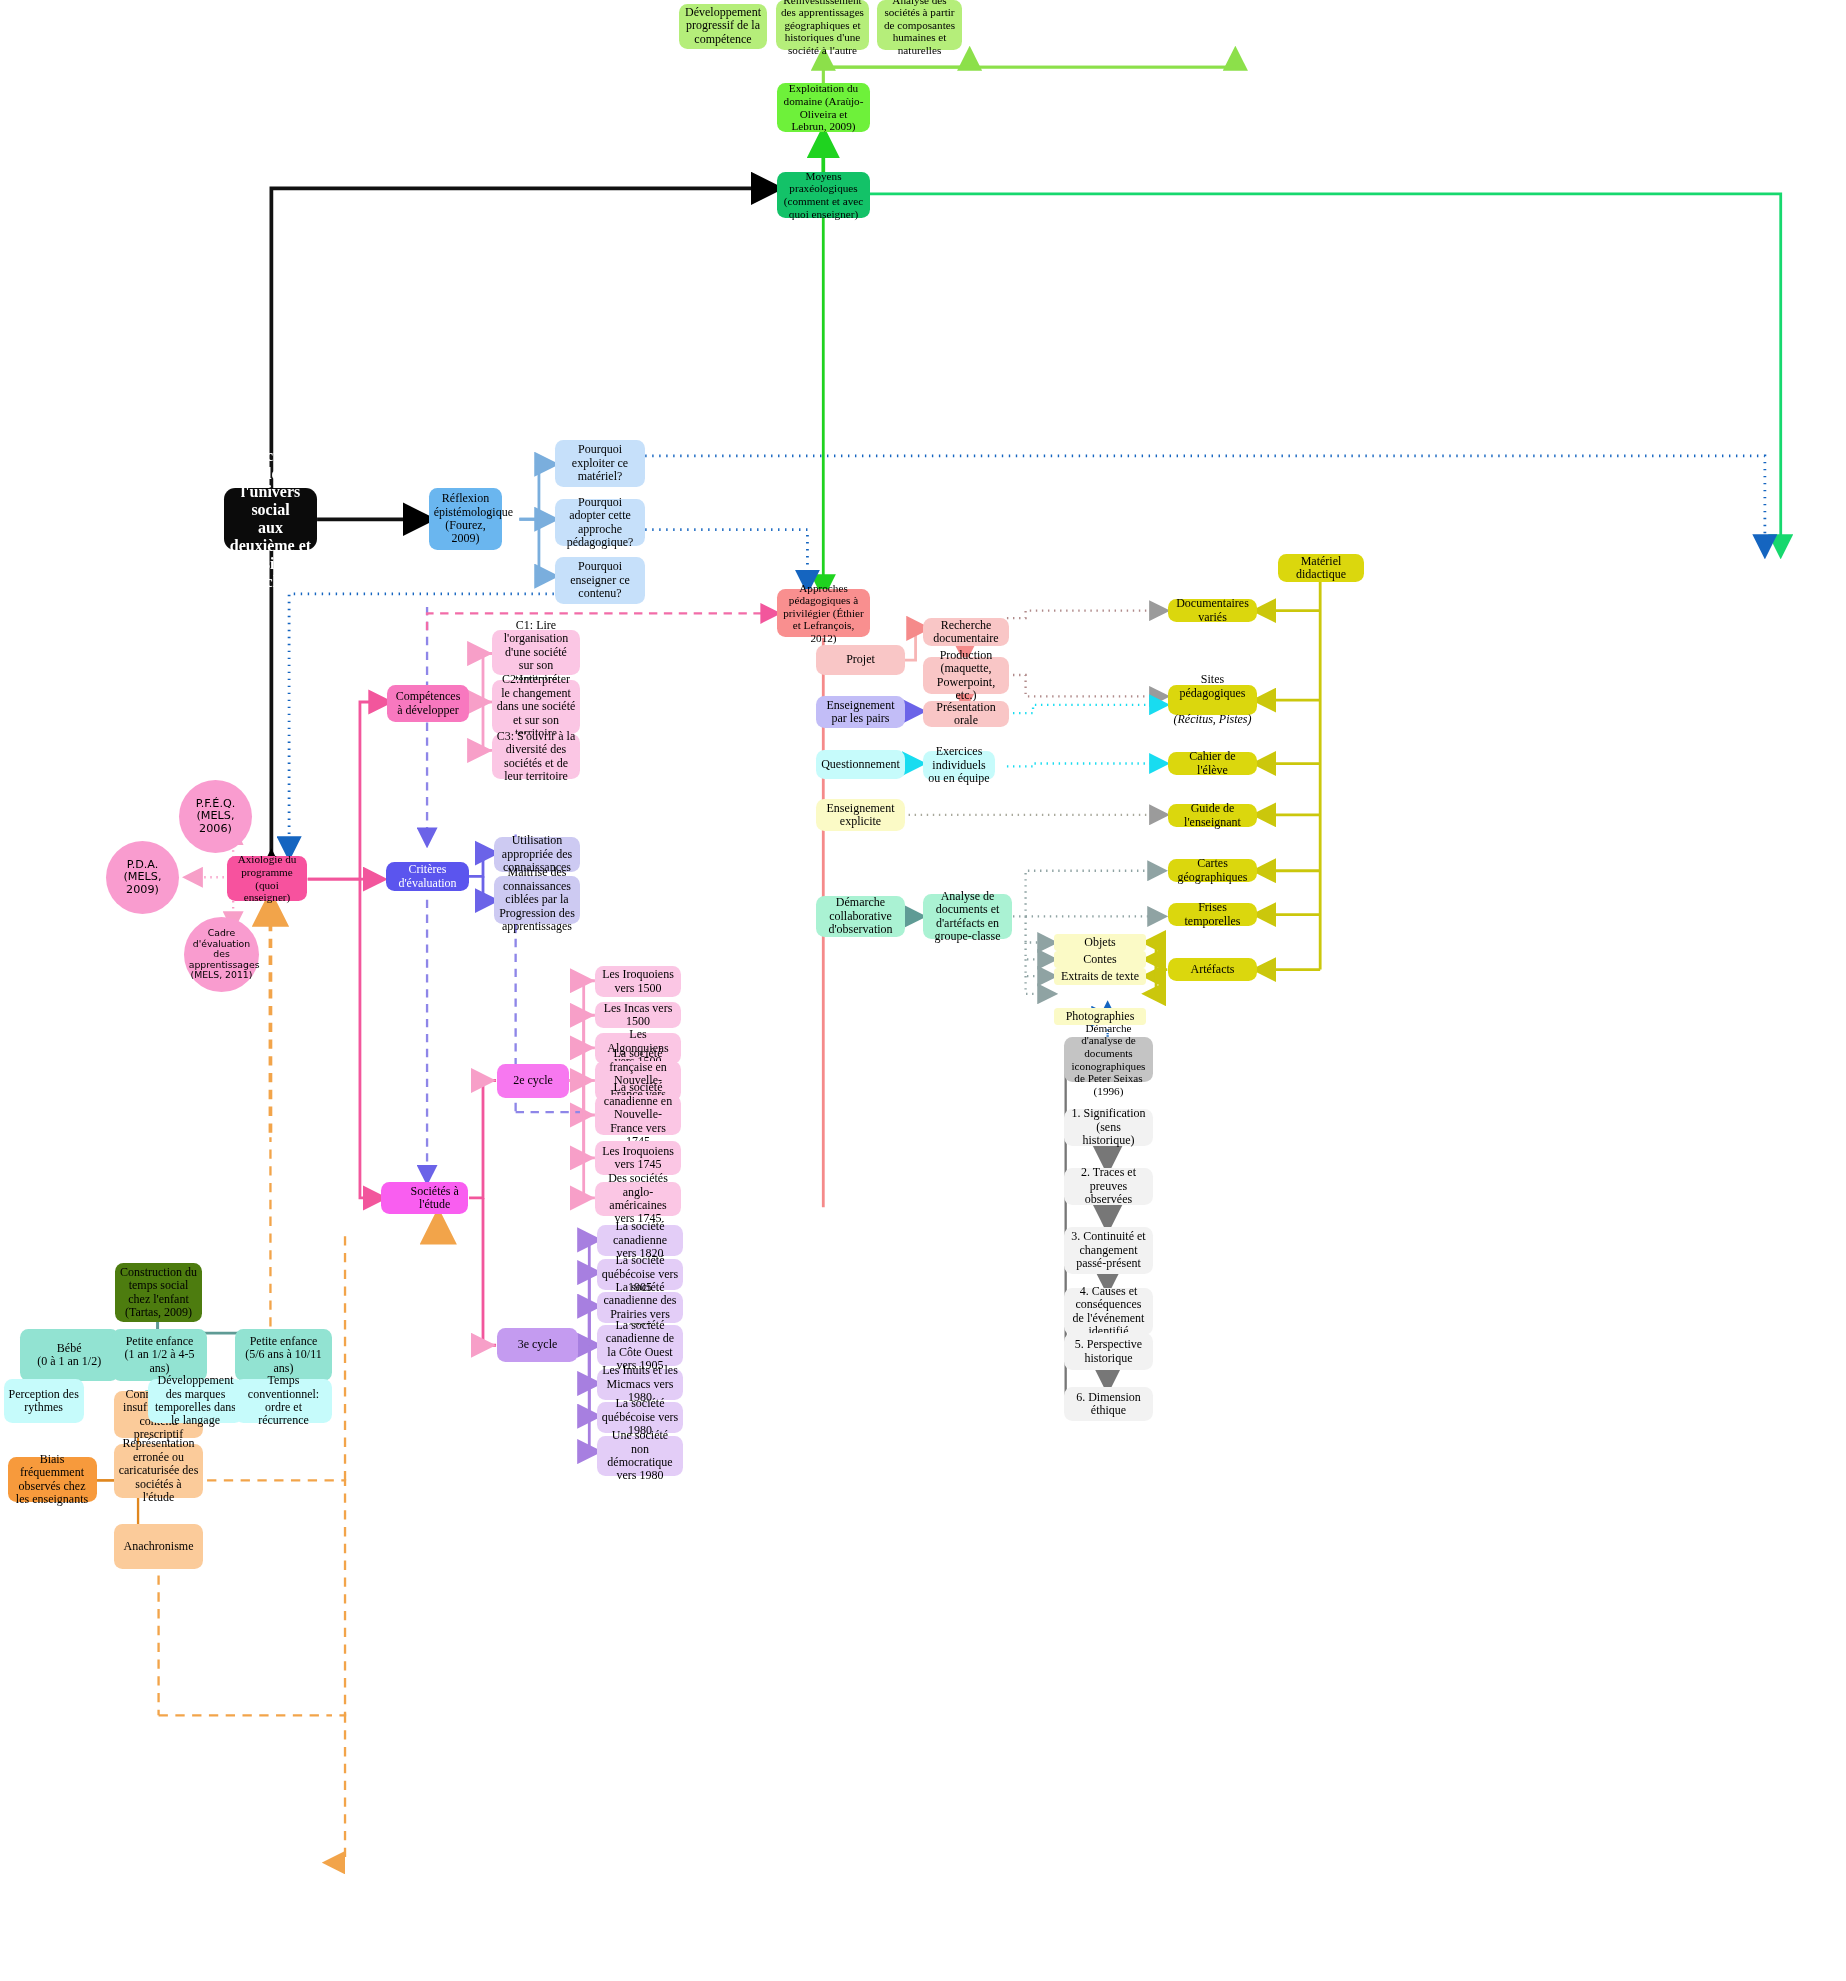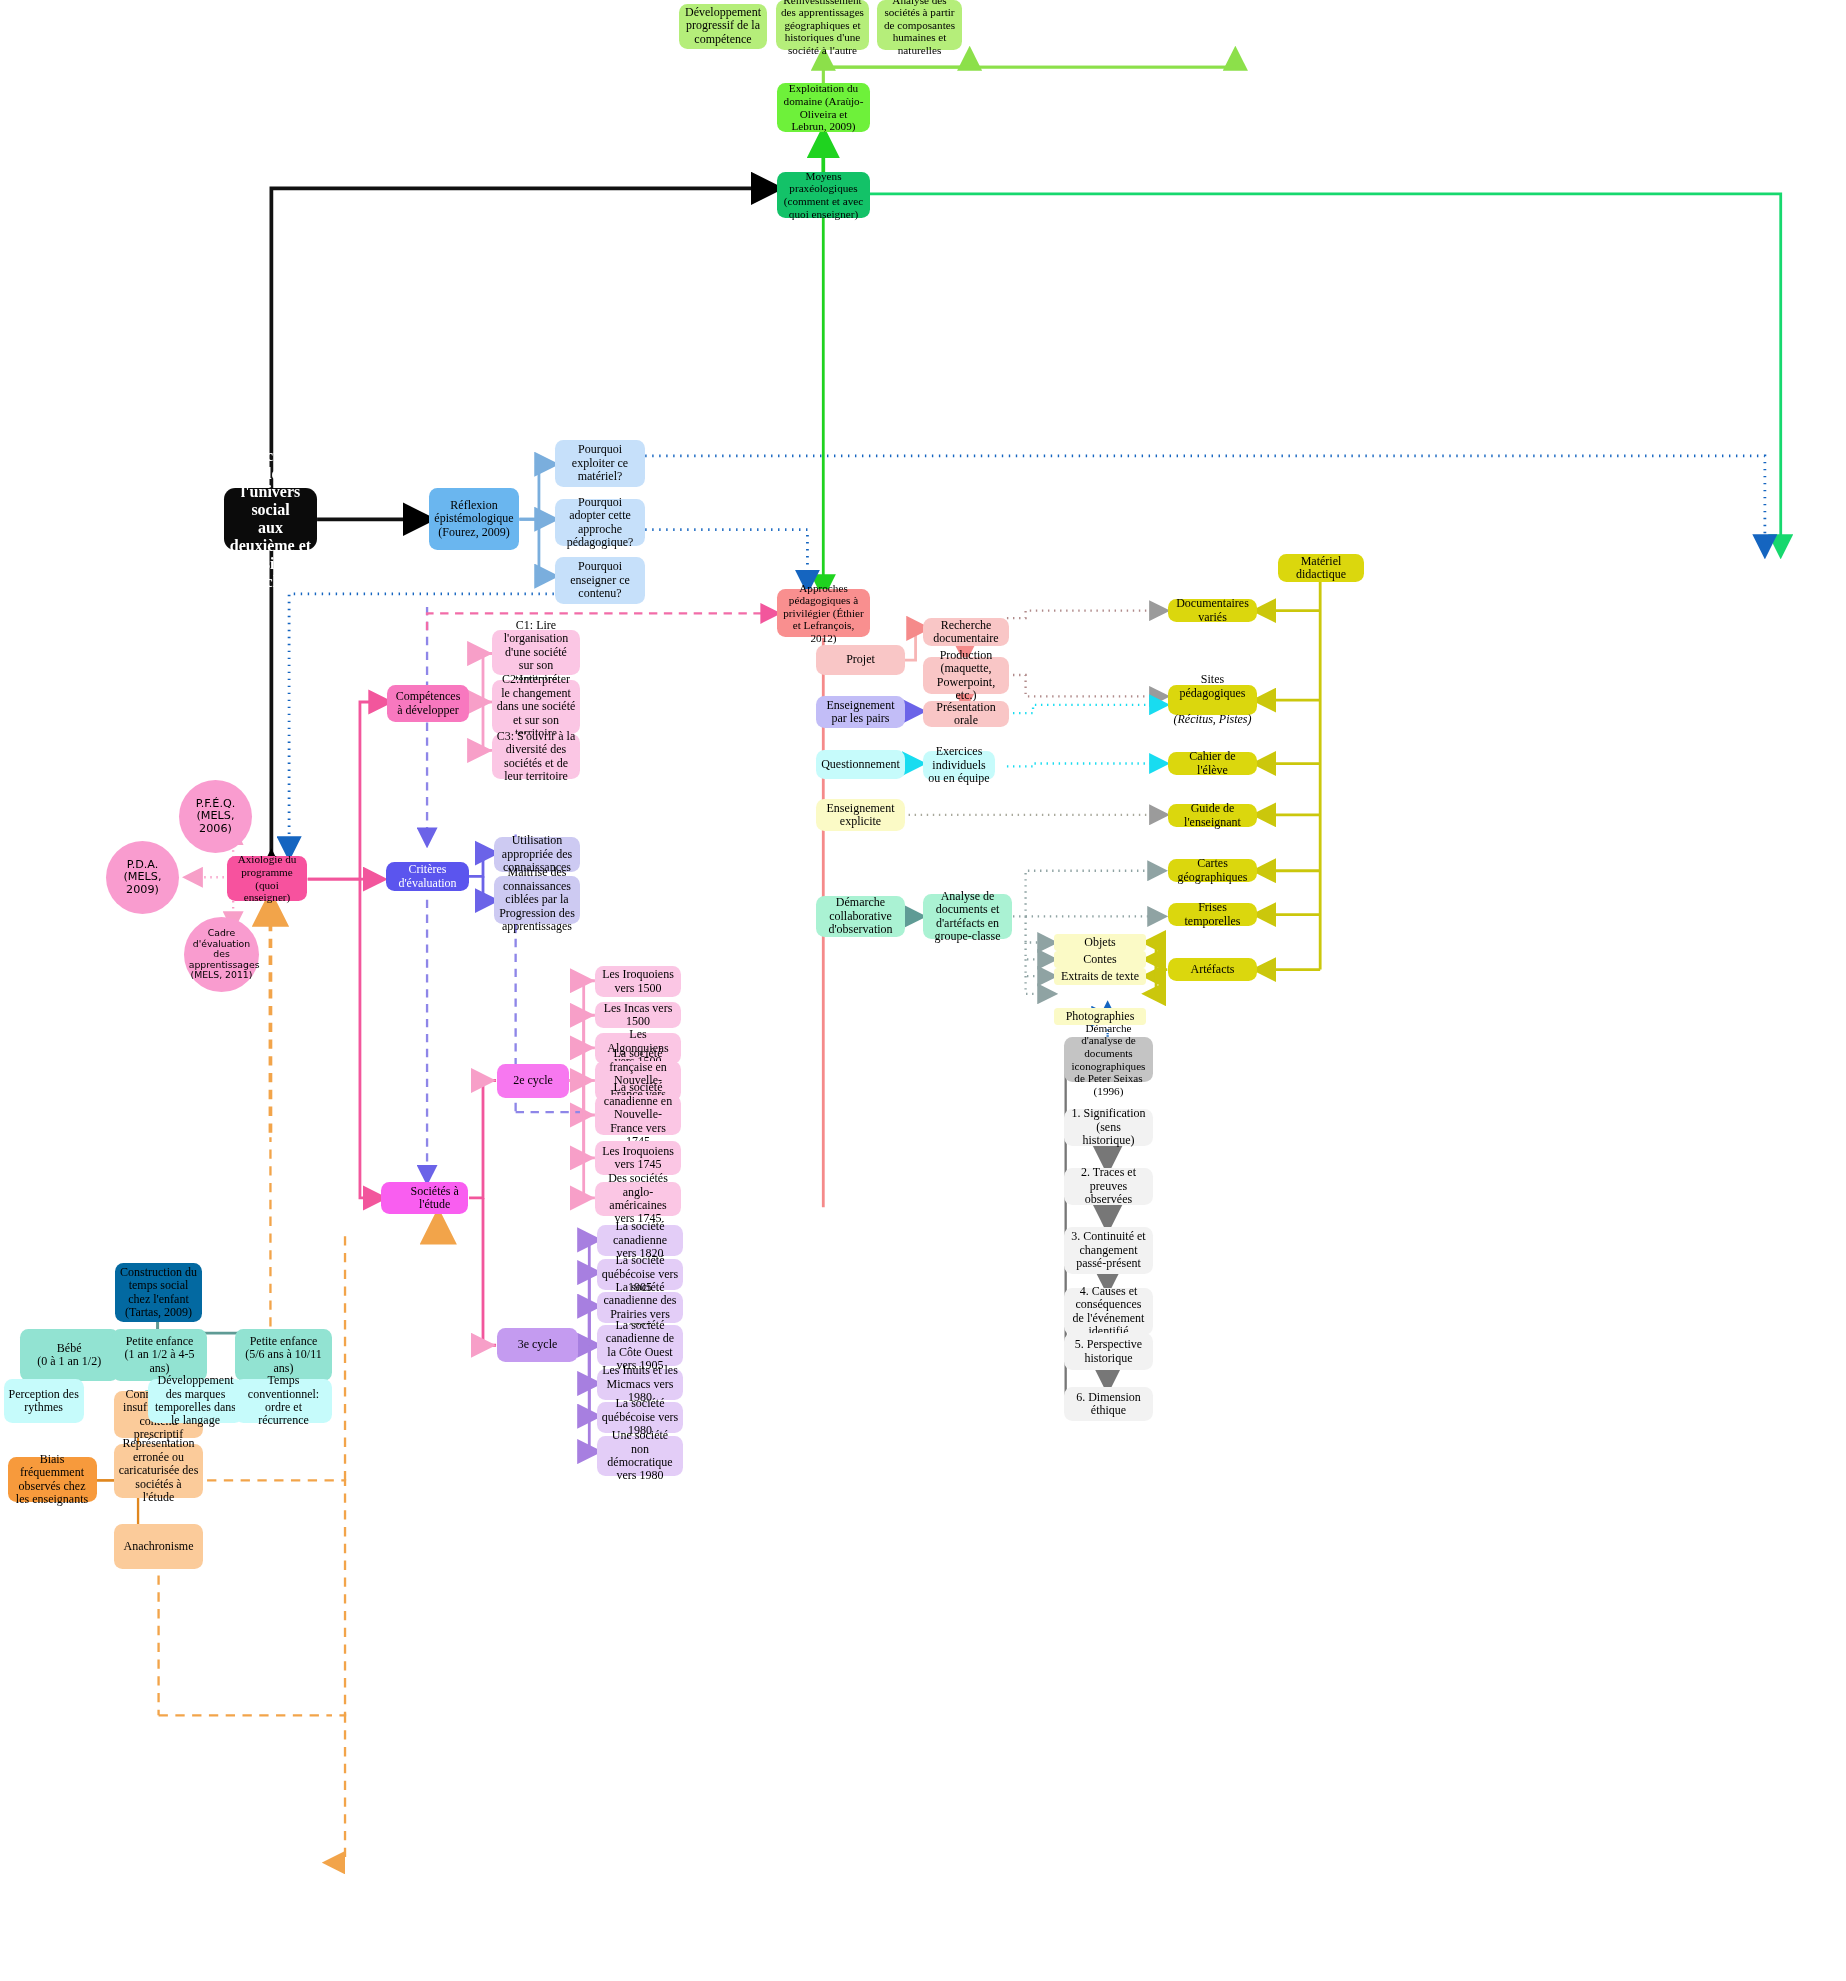--- a/index.html
+++ b/index.html
@@ -26,21 +26,21 @@
   .n-pink-lite{background:#fbc6e4;font-size:13px;}
   .n-magenta{background:#f95ef0;font-size:13px;padding-left:25px;}
   .n-magenta2{background:#f778f0;font-size:13px;}
   .n-violet{background:#c49bf0;font-size:13px;}
   .n-violet-lite{background:#e3cdf7;font-size:13px;}
   .n-blueviolet{background:#5b55ee;color:#ffffff;font-size:13px;}
   .n-lav{background:#cdcaf2;font-size:13px;}
   .n-circle{background:#f99ccf;border-radius:50%;font-family:"DejaVu Sans",sans-serif;font-size:11.2px;}
   .n-orange{background:#f79a3c;font-size:13px;}
   .n-orange-lite{background:#fbcb9a;font-size:13px;}
-  .n-teal-dark{background:#0369a1;font-size:13px;}
+  .n-teal-dark{background:#4d7c0f;font-size:13px;}
   .n-teal-mid{background:#92e3d2;font-size:13px;}
   .n-teal-lite{background:#c6fbfb;font-size:13px;}
   .n-yellow{background:#dbd70d;font-size:13px;}
   .n-yellow-lite{background:#fbfac6;font-size:13px;}
   .n-mint{background:#aaf2d3;font-size:12px;}
   .n-mint2{background:#aaf2d3;font-size:12px;}
   .n-grey{background:#c4c4c4;font-size:12px;}
   .n-grey-lite{background:#f2f2f2;font-size:13px;}
   .small12{font-size:11.2px;}
   .small13{font-size:12px;}
@@ -303,21 +303,21 @@
       <span class="small12">Moyens praxéologiques (comment et avec quoi enseigner)</span>
     </div>
 
   <div class="node n-root" style="left:224px;top:488px;width:93px;height:62px;">
       <span style="white-space:pre-line;">Didactique de
 l'univers social
 aux deuxième et
 troisième cycles</span>
     </div>
 
-  <div class="node n-blue-mid" style="left:429px;top:488px;width:90px;height:62px;">
+  <div class="node n-blue-mid" style="left:429px;top:488px;width:73px;height:62px;">
       <span class="small13">Réflexion épistémologique (Fourez, 2009)</span>
     </div>
   <div class="node n-blue-lite" style="left:555px;top:440px;width:90px;height:47px;">
       <span class="small13">Pourquoi exploiter ce matériel?</span>
     </div>
   <div class="node n-blue-lite" style="left:555px;top:499px;width:90px;height:47px;">
       <span class="small13">Pourquoi adopter cette approche pédagogique?</span>
     </div>
   <div class="node n-blue-lite" style="left:555px;top:557px;width:90px;height:47px;">
       <span class="small13">Pourquoi enseigner ce contenu?</span>

